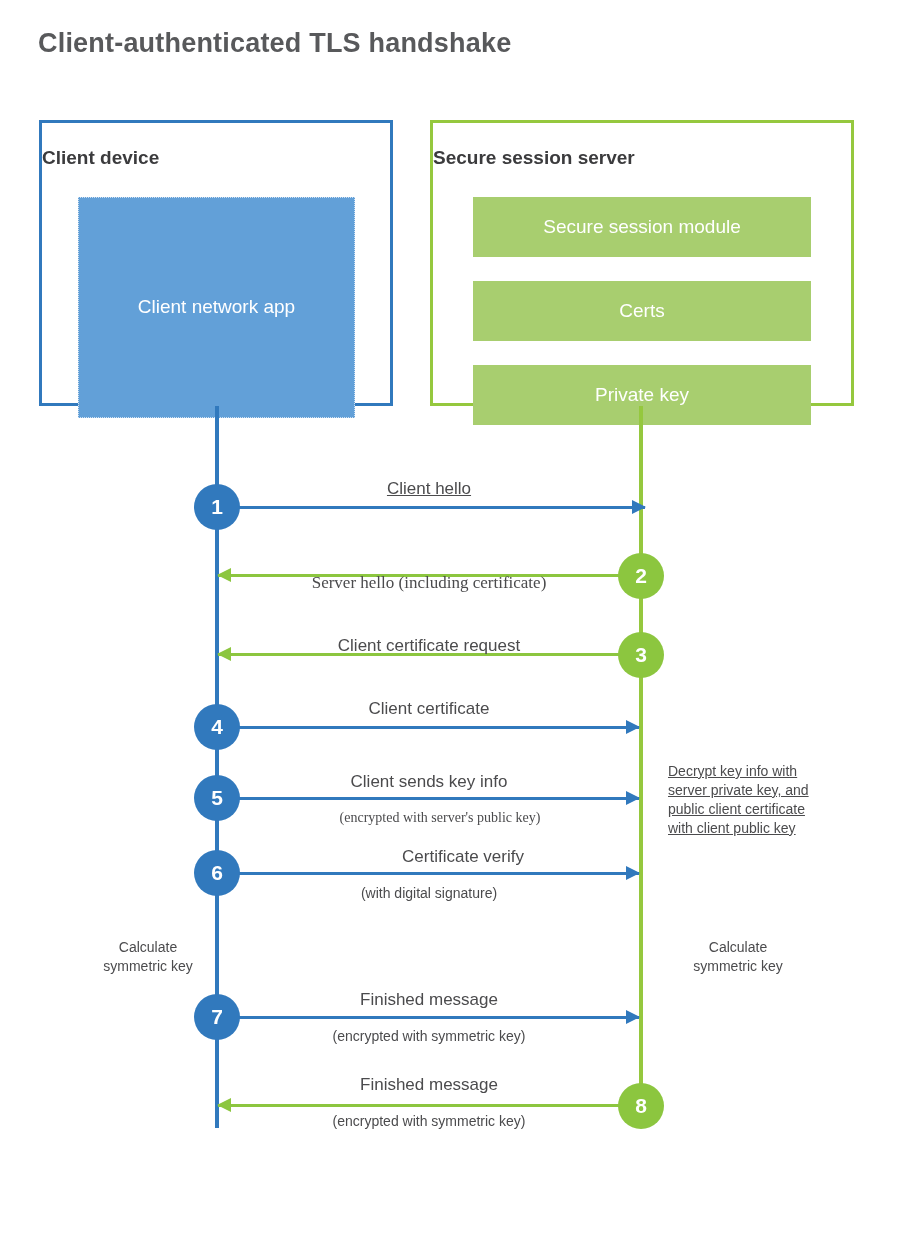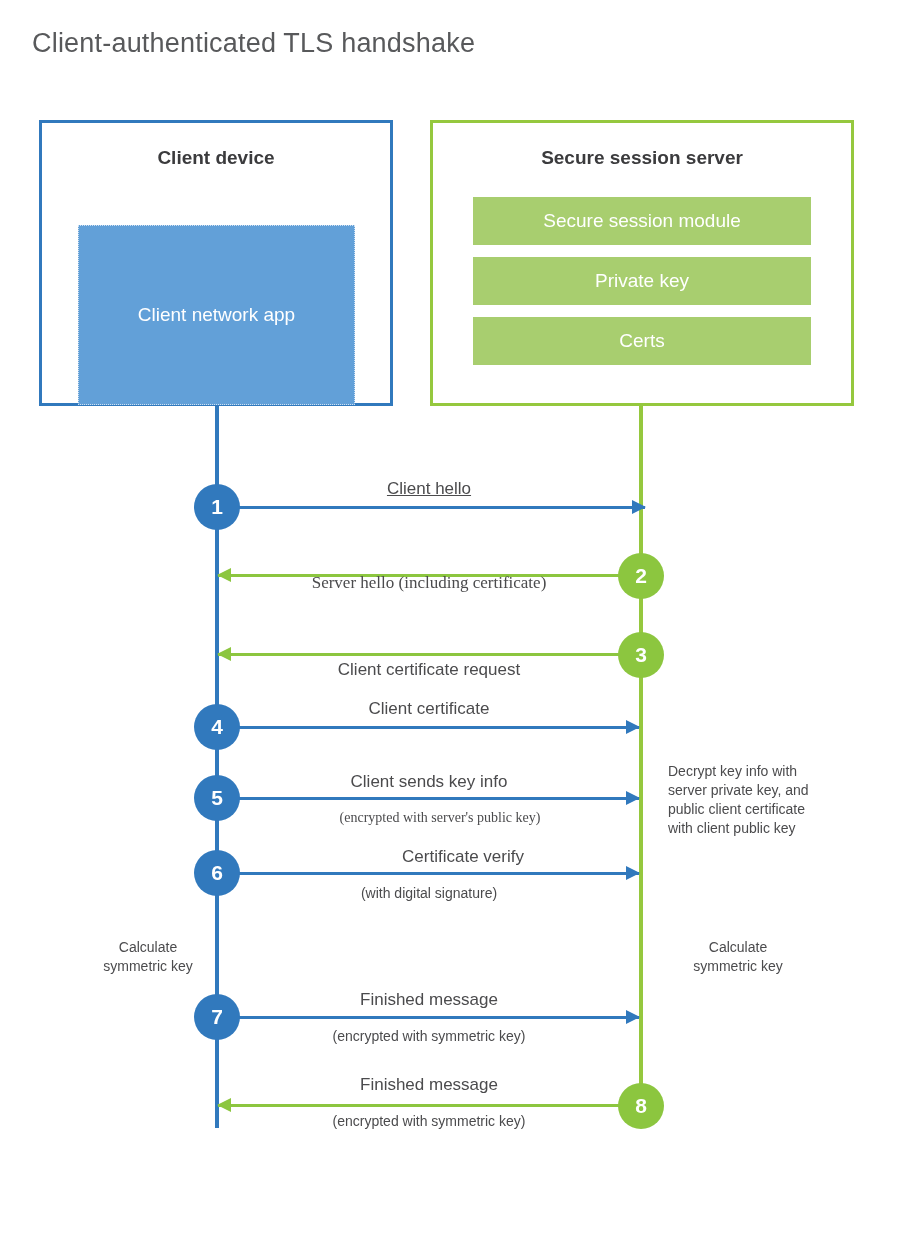--- a/index.html
+++ b/index.html
@@ -16,24 +16,24 @@
     position: relative;
     width: 900px;
     height: 1256px;
     background: #ffffff;
     overflow: hidden;
   }
 
   
   .page-title {
     position: absolute;
-    left: 32px;
+    left: 38px;
     top: 28px;
     font-size: 27px;
-    font-weight: 400;
+    font-weight: 700;
     color: #58595b;
     letter-spacing: 0.2px;
     white-space: nowrap;
   }
 
   
   .party-box {
     position: absolute;
     background: #ffffff;
     box-sizing: border-box;
@@ -50,64 +50,63 @@
     top: 120px;
     width: 424px;
     height: 286px;
     border: 3px solid #95c83e;
   }
   .party-title {
     position: absolute;
     left: 0;
     right: 0;
     top: 24px;
-    text-align: center;
+    text-align: left;
     font-size: 19px;
     font-weight: bold;
     color: #3b3b3d;
   }
 
   
   .client-app {
     position: absolute;
     left: 36px;
     top: 74px;
     width: 277px;
-    height: 180px;
+    height: 221px;
     background: #62a0d8;
     border: 1px dotted #cfe1f3;
     box-sizing: border-box;
     display: flex;
     align-items: center;
     justify-content: center;
     text-align: center;
     color: #ffffff;
     font-size: 19px;
     line-height: 1.38;
     padding: 8px 18px;
     box-sizing: border-box;
-    margin-top: 28px;
   }
 
   
   .server-bars {
     position: absolute;
     left: 40px;
     top: 74px;
     width: 338px;
   }
   .server-bar {
-    height: 48px;
+    height: 60px;
     background: #a8ce6f;
     color: #ffffff;
     font-size: 19px;
     display: flex;
     align-items: center;
     justify-content: center;
-    margin-bottom: 12px;
+    margin-bottom: 24px;
   }
 
   
   .lifeline {
     position: absolute;
     width: 4px;
   }
   .lifeline.client-line {
     left: 215px;
     top: 406px;
@@ -186,40 +185,40 @@
   .step.blue  { background: #3179bd; }
   .step.green { background: #8cc63f; }
 
   
   .side-note {
     position: absolute;
     font-size: 14px;
     line-height: 1.35;
     color: #4b4b4d;
   }
-  .side-note.right-align { text-align: center; }
+  .side-note.right-align { text-align: center; text-decoration: underline; }
 </style>
 </head>
 <body>
 
 <div id="canvas">
 
   <div class="page-title">Client-authenticated TLS handshake</div>
 
   <div class="party-box client">
     <div class="party-title">Client device</div>
     <div class="client-app">Client network app</div>
   </div>
 
   <div class="party-box server">
     <div class="party-title">Secure session server</div>
     <div class="server-bars">
       <div class="server-bar">Secure session module</div>
+      <div class="server-bar">Certs</div>
       <div class="server-bar">Private key</div>
-      <div class="server-bar">Certs</div>
     </div>
   </div>
 
   <div class="lifeline client-line"></div>
   <div class="lifeline server-line"></div>
 
   <div class="msg to-right" style="left:219px; top:506px; width:426px;">
     <div class="shaft"></div>
     <div class="head"></div>
   </div>
@@ -230,21 +229,21 @@
     <div class="shaft"></div>
     <div class="head"></div>
   </div>
   <div class="msg-label" style="left:429px; top:573px;font-family:Liberation Serif, serif;">Server hello (including certificate)</div>
   <div class="step green" style="left:618px; top:553px;">2</div>
 
   <div class="msg to-left" style="left:218px; top:653px; width:424px;">
     <div class="shaft"></div>
     <div class="head"></div>
   </div>
-  <div class="msg-label" style="left:429px; top:660px;">Client certificate request</div>
+  <div class="msg-label" style="left:429px; top:636px;">Client certificate request</div>
   <div class="step green" style="left:618px; top:632px;">3</div>
 
   <div class="msg to-right" style="left:219px; top:726px; width:420px;">
     <div class="shaft"></div>
     <div class="head"></div>
   </div>
   <div class="msg-label" style="left:429px; top:699px;">Client certificate</div>
   <div class="step blue" style="left:194px; top:704px;">4</div>
 
   <div class="msg to-right" style="left:219px; top:797px; width:420px;">

